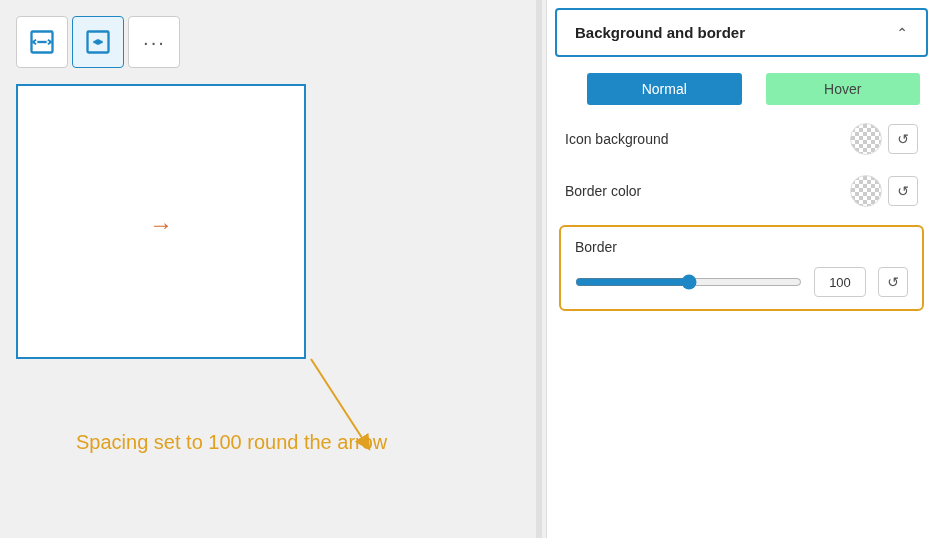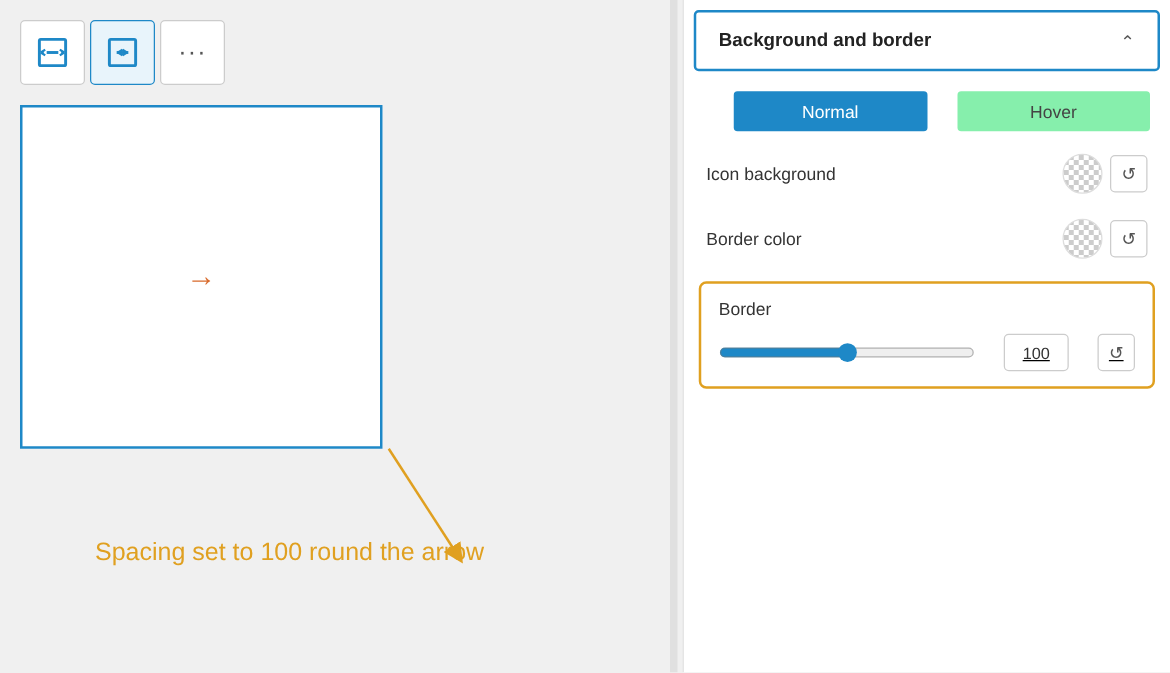--- a/index.html
+++ b/index.html
@@ -171,22 +171,21 @@
 
     .spacing-label {
       font-size: 14px;
       color: #333;
       margin-bottom: 12px;
     }
 
     .slider-row {
       display: flex;
       align-items: center;
-      gap: 23px;
-      text-decoration: underline;
+      gap: 12px;
     }
 
     .slider-container {
       flex: 1;
       position: relative;
       height: 20px;
       display: flex;
       align-items: center;
     }
 

